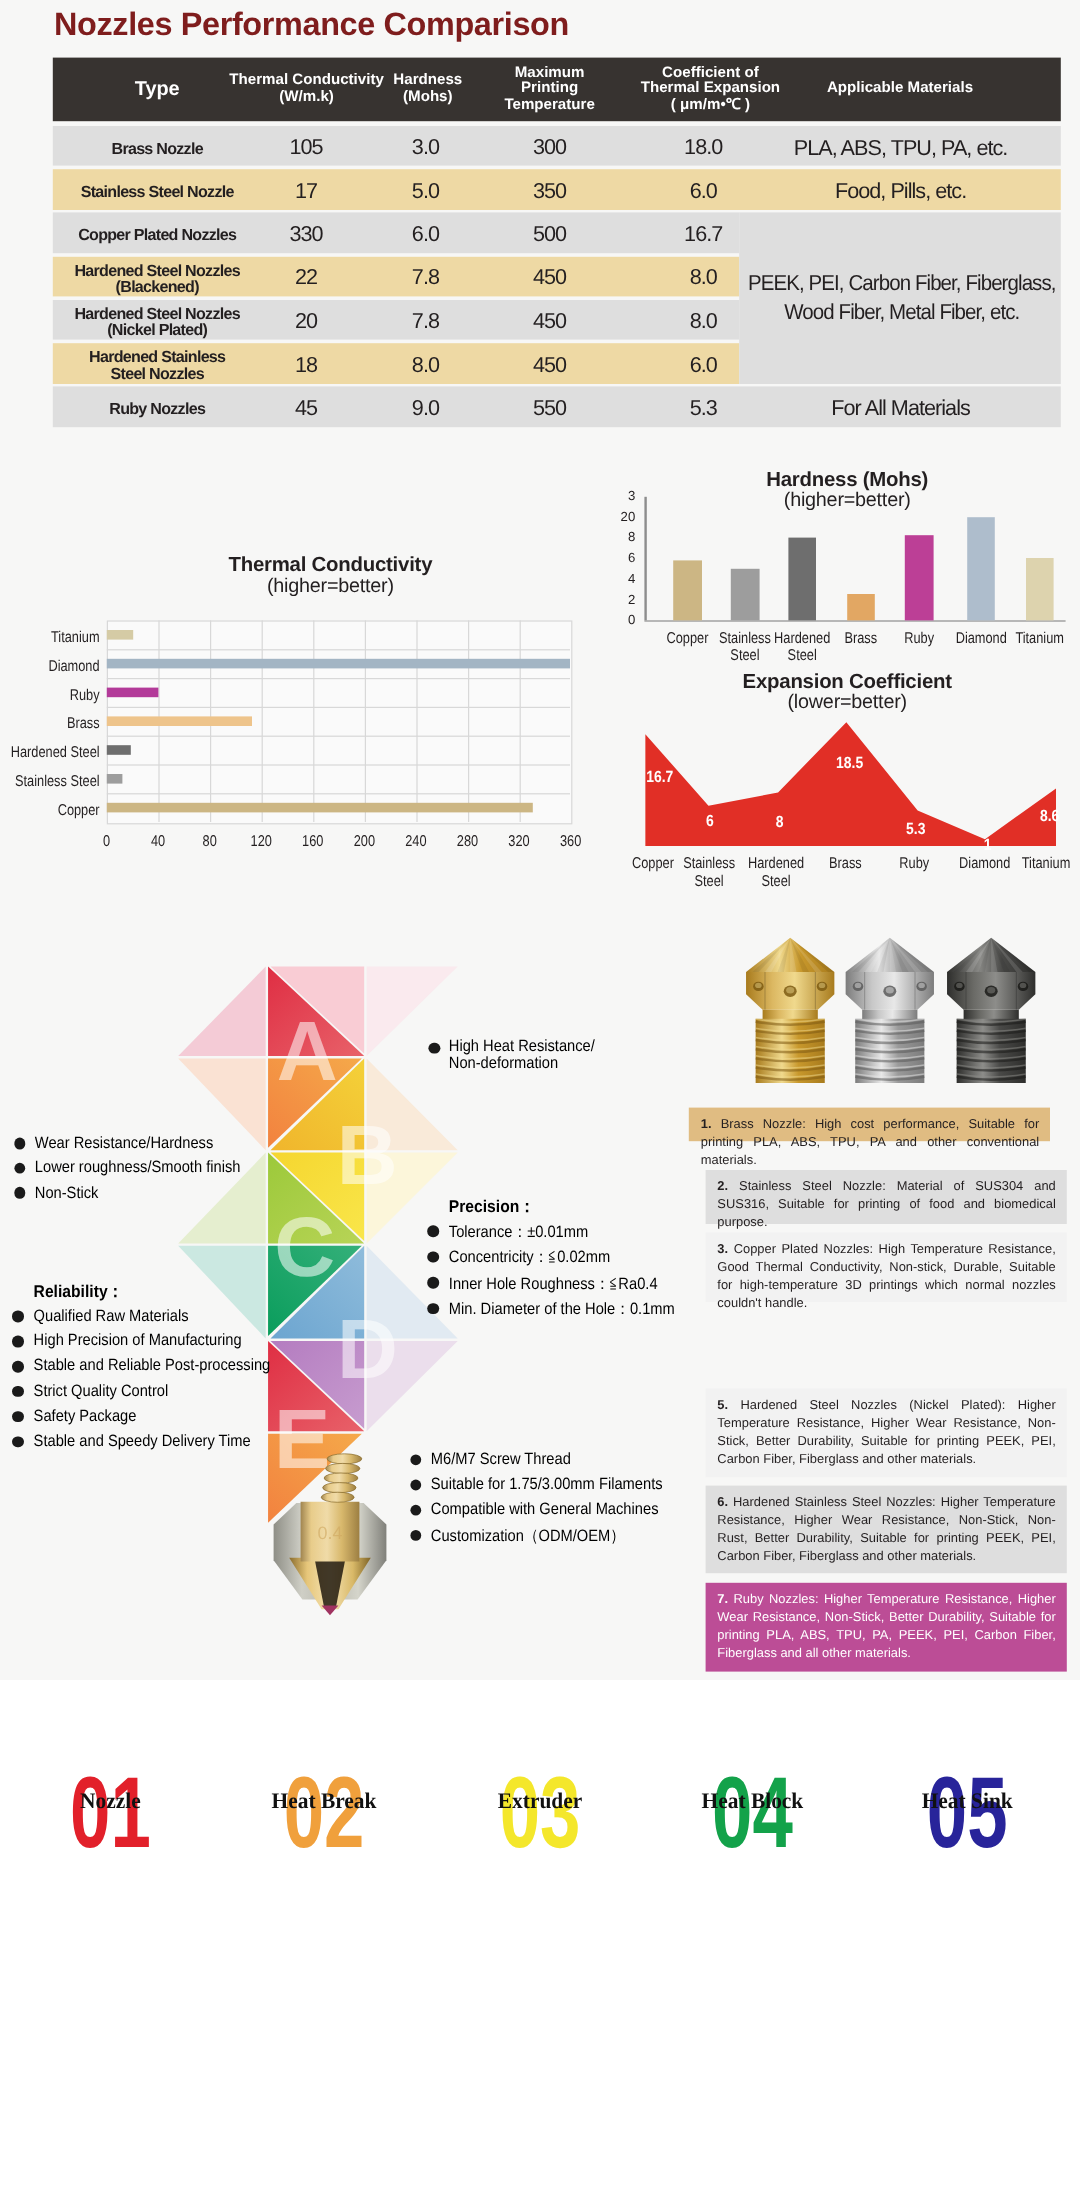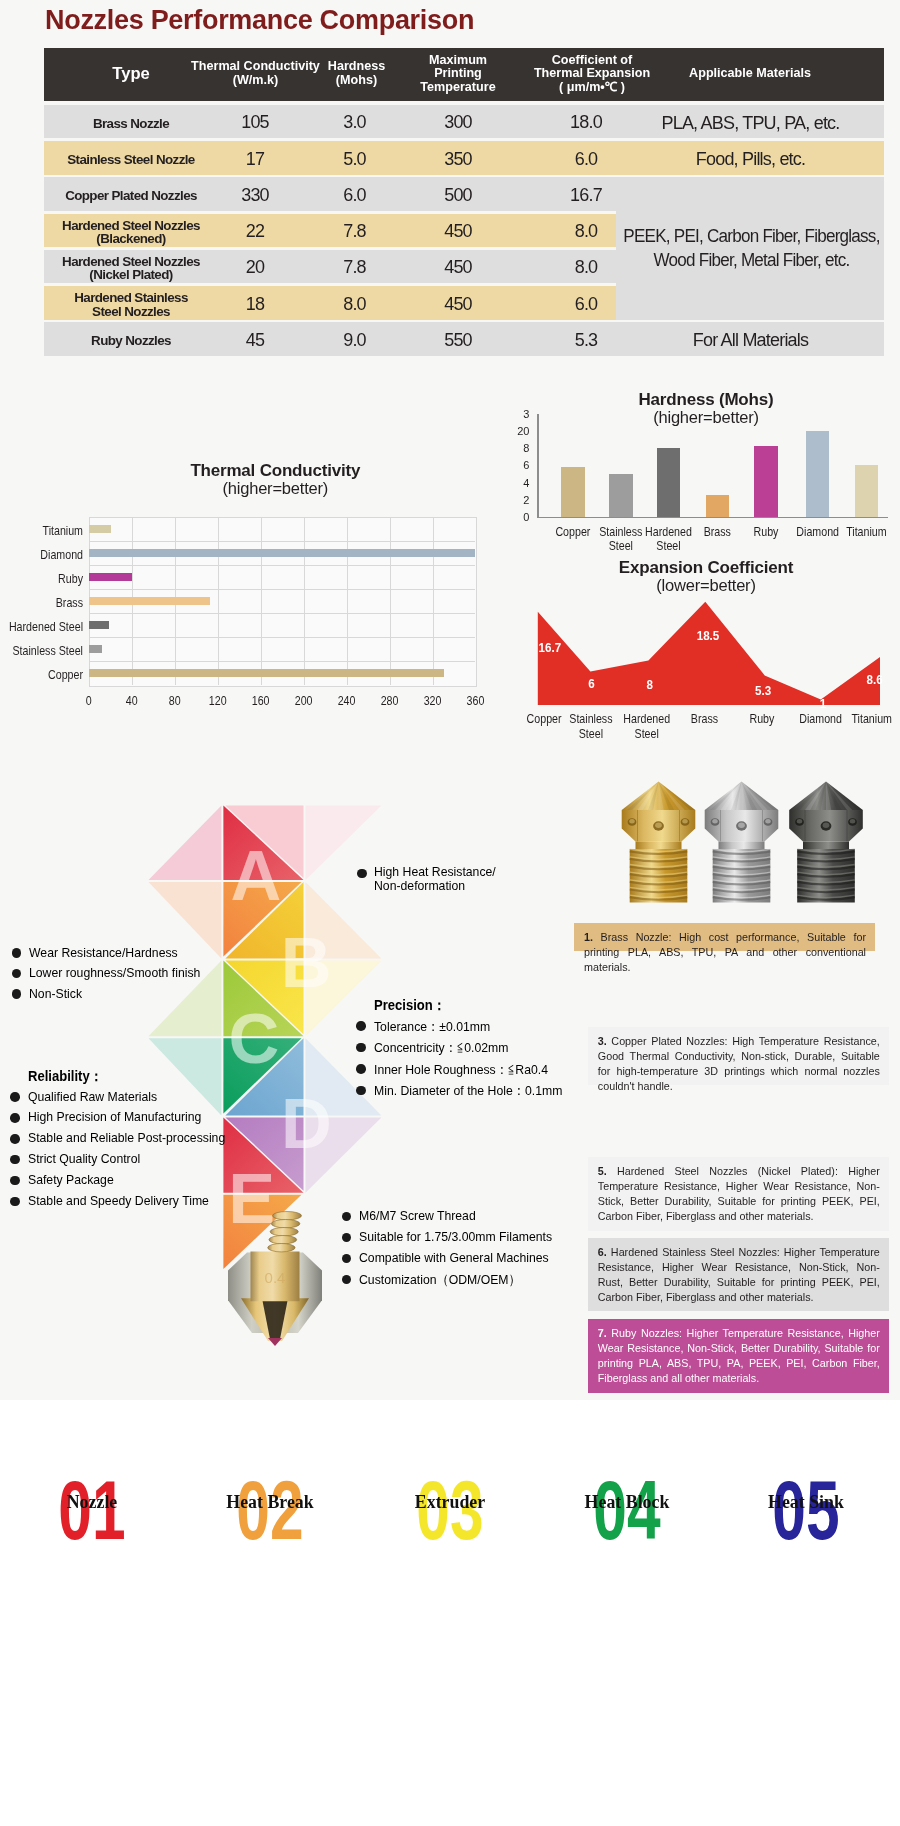--- a/index.html
+++ b/index.html
@@ -286,20 +286,21 @@
       <div class="" style="position: absolute; left: 10.1px; top: 436.8px; width: 9.6px; height: 9.6px; border-radius: 50%; background: rgb(26, 26, 26);"></div>
       <div class="" style="position: absolute; left: 359.2px; top: 448px; font-size: 13.6px; white-space: nowrap; transform: scaleX(0.9); transform-origin: left center;">M6/M7 Screw Thread</div>
       <div class="" style="position: absolute; left: 341.7px; top: 451.5px; width: 9.6px; height: 9.6px; border-radius: 50%; background: rgb(26, 26, 26);"></div>
       <div class="" style="position: absolute; left: 359.2px; top: 469.07px; font-size: 13.6px; white-space: nowrap; transform: scaleX(0.9); transform-origin: left center;">Suitable for 1.75/3.00mm Filaments</div>
       <div class="" style="position: absolute; left: 341.7px; top: 472.57px; width: 9.6px; height: 9.6px; border-radius: 50%; background: rgb(26, 26, 26);"></div>
       <div class="" style="position: absolute; left: 359.2px; top: 490.14px; font-size: 13.6px; white-space: nowrap; transform: scaleX(0.9); transform-origin: left center;">Compatible with General Machines</div>
       <div class="" style="position: absolute; left: 341.7px; top: 493.64px; width: 9.6px; height: 9.6px; border-radius: 50%; background: rgb(26, 26, 26);"></div>
       <div class="" style="position: absolute; left: 359.2px; top: 511.21px; font-size: 13.6px; white-space: nowrap; transform: scaleX(0.9); transform-origin: left center;">Customization（ODM/OEM）</div>
       <div class="" style="position: absolute; left: 341.7px; top: 514.71px; width: 9.6px; height: 9.6px; border-radius: 50%; background: rgb(26, 26, 26);"></div>
       <div class="nbox" style="left: 574px; top: 163px; width: 301px; height: 28px; background: rgb(224, 188, 130); color: rgb(35, 31, 32); font-size: 10.75px; line-height: 15.05px;"><b>1.</b> Brass Nozzle: High cost performance, Suitable for printing PLA, ABS, TPU, PA and other conventional materials.</div>
+      <div class="nbox" style="left: 587.8px; top: 214.8px; width: 301px; height: 45.1px; background: rgb(222, 222, 222); color: rgb(35, 31, 32); font-size: 10.75px; line-height: 15.05px;"><b>2.</b> Stainless Steel Nozzle: Material of SUS304 and SUS316, Suitable for printing of food and biomedical purpose.</div>
       <div class="nbox" style="left: 587.8px; top: 266.6px; width: 301px; height: 58.4px; background: rgb(242, 242, 242); color: rgb(35, 31, 32); font-size: 10.75px; line-height: 15.05px;"><b>3.</b> Copper Plated Nozzles: High Temperature Resistance, Good Thermal Conductivity, Non-stick, Durable, Suitable for high-temperature 3D printings which normal nozzles couldn't handle.</div>
       <div class="nbox" style="left: 587.8px; top: 396.7px; width: 301px; height: 74.4px; background: rgb(242, 242, 242); color: rgb(35, 31, 32); font-size: 10.75px; line-height: 15.05px;"><b>5.</b> Hardened Steel Nozzles (Nickel Plated): Higher Temperature Resistance, Higher Wear Resistance, Non-Stick, Better Durability, Suitable for printing PEEK,  PEI, Carbon Fiber, Fiberglass and other materials.</div>
       <div class="nbox" style="left: 587.8px; top: 477.7px; width: 301px; height: 73.1px; background: rgb(222, 222, 222); color: rgb(35, 31, 32); font-size: 10.75px; line-height: 15.05px;"><b>6.</b> Hardened Stainless Steel Nozzles: Higher Temperature Resistance, Higher Wear Resistance, Non-Stick, Non-Rust, Better Durability, Suitable for printing PEEK, PEI, Carbon Fiber, Fiberglass and other materials.</div>
       <div class="nbox" style="left: 587.8px; top: 558.7px; width: 301px; height: 74.4px; background: rgb(188, 77, 150); color: rgb(255, 255, 255); font-size: 10.75px; line-height: 15.05px;"><b>7.</b> Ruby Nozzles: Higher Temperature Resistance, Higher Wear Resistance, Non-Stick, Better Durability, Suitable for printing PLA, ABS, TPU, PA, PEEK, PEI, Carbon Fiber, Fiberglass and all other materials.</div>
       <svg width="900" height="640" style="position: absolute; left: 0px; top: 0px;">
         <defs>
           <linearGradient id="nzA0" x1="0%" y1="0%" x2="100%" y2="0%">
             <stop offset="0%" stop-color="#a87b1d"></stop>
             <stop offset="38%" stop-color="#f0d98d"></stop>
             <stop offset="62%" stop-color="#c8982c"></stop>

